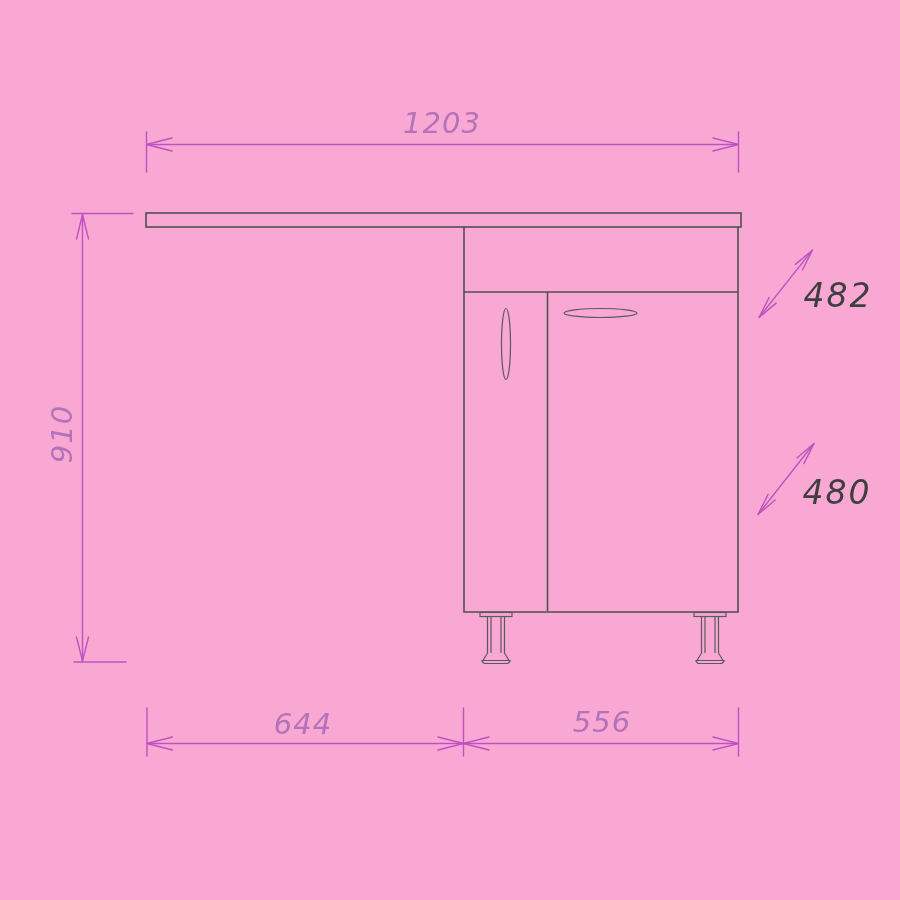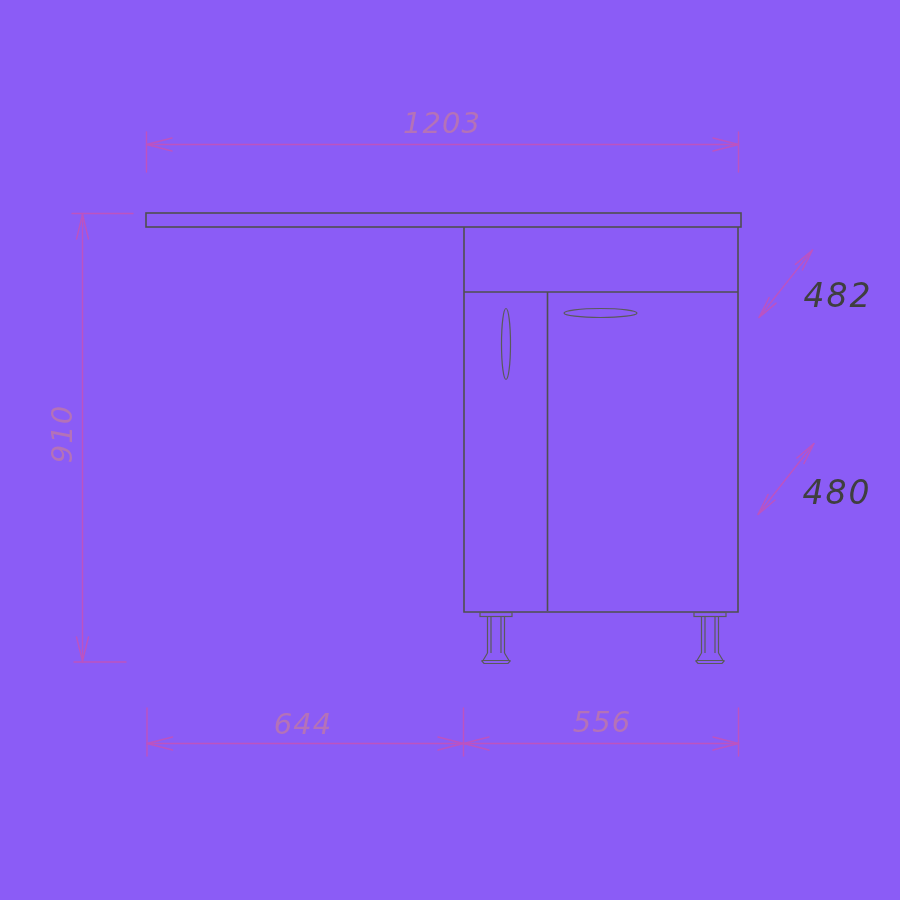--- a/index.html
+++ b/index.html
@@ -8,21 +8,21 @@
     width: 900px;
     height: 900px;
     background: #fbfaf7;
     overflow: hidden;
     font-family: "DejaVu Sans", sans-serif;
   }
   .canvas {
     position: relative;
     width: 900px;
     height: 900px;
-    background: #8b5cf6;
+    background: #f9a8d4;
   }
   svg { display: block; }
   .obj-line {
     stroke: #4f4f4f;
     stroke-width: 1.6;
     fill: none;
     stroke-linecap: butt;
   }
   .obj-line-thin {
     stroke: #5a5a5a;

